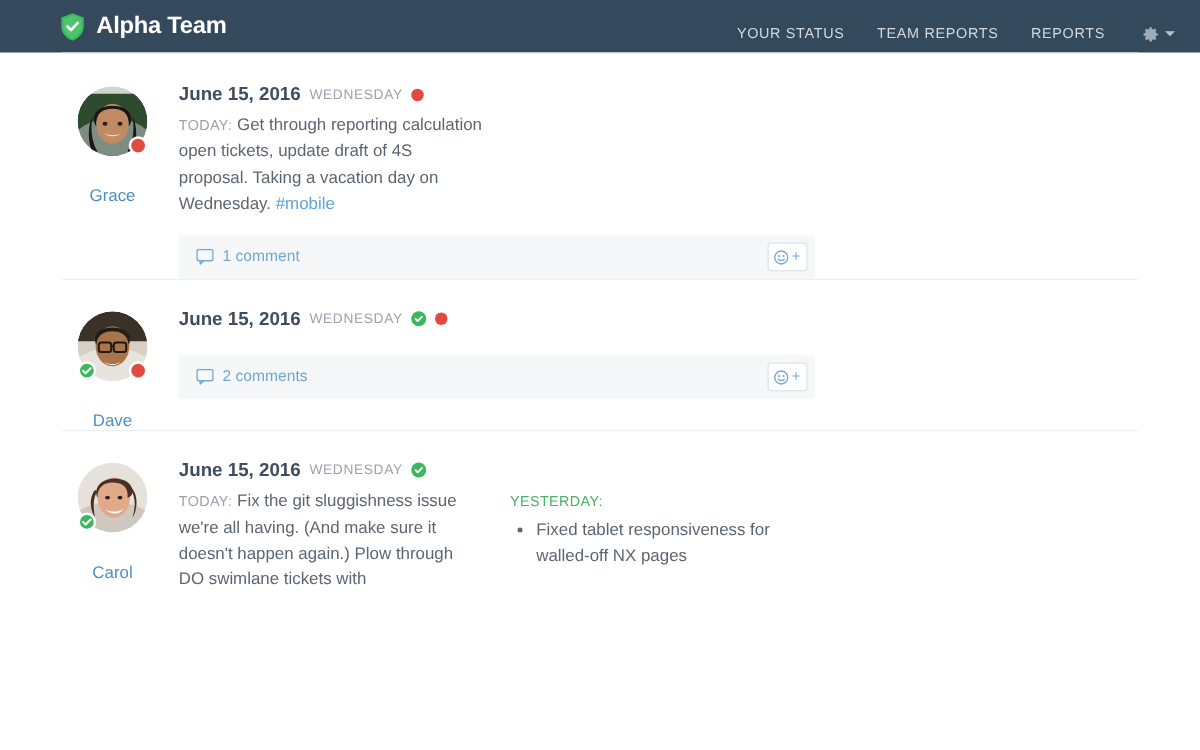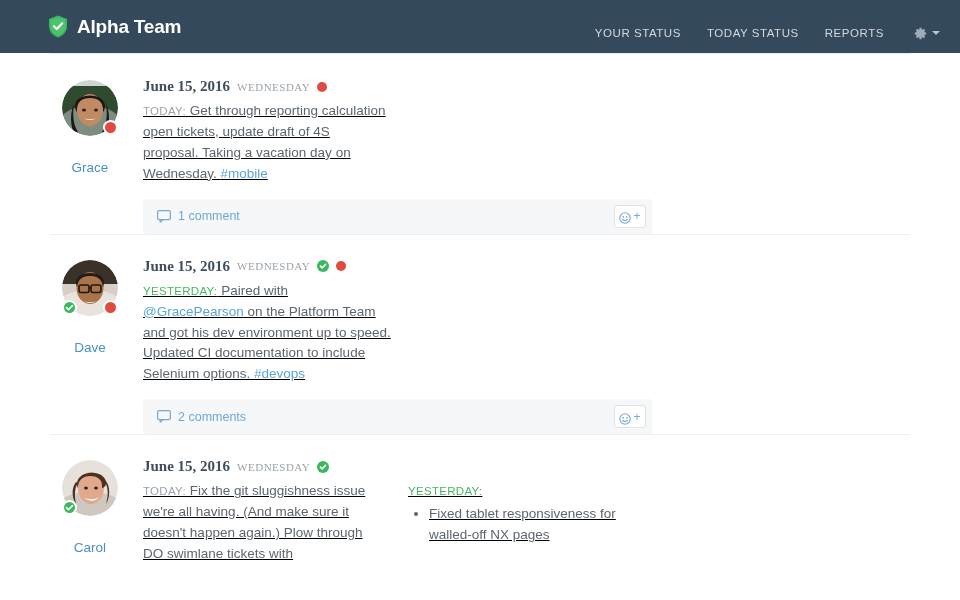--- a/index.html
+++ b/index.html
@@ -5,21 +5,21 @@
   * { box-sizing: border-box; margin: 0; padding: 0; }
   html, body {
     width: 960px; height: 600px;
     background: #ffffff;
     font-family: "Liberation Sans", sans-serif;
     overflow: hidden;
   }
 
   
   .topnav {
-    height: 53px;
+    height: 42px;
     background: #35495c;
     display: flex;
     align-items: center;
     padding: 0 20px 0 48px;
   }
   .brand { display: flex; align-items: center; gap: 9px; }
   .shield-icon { width: 20px; height: 23px; display: block; }
   .brand-name {
     color: #ffffff;
     font-size: 19px;
@@ -116,21 +116,20 @@
     cursor: pointer;
   }
 
   .body-col { flex: 1; padding-left: 13px; }
 
   .date-line {
     display: flex;
     align-items: center;
     gap: 7px;
     margin-bottom: 6px;
-    font-family: Liberation Serif, serif;
   }
   .date-text {
     font-size: 15px;
     font-weight: bold;
     color: #3e4e5e;
   }
   .weekday {
     font-size: 11px;
     color: #9aa3ab;
     letter-spacing: 0.5px;
@@ -142,21 +141,20 @@
   .dot-green {
     width: 12px; height: 12px; border-radius: 50%;
     background: #3bb75e; display: inline-flex;
     align-items: center; justify-content: center;
   }
   .dot-green svg { width: 8px; height: 8px; display: block; }
 
   .cols {
     display: flex;
     gap: 0;
-    text-decoration: underline;
   }
   .col-today { width: 265px; flex: 0 0 265px; padding-right: 22px; }
   .col-yesterday { width: 270px; flex: 0 0 270px; padding-right: 22px; }
   .col-blockers { flex: 1; }
 
   .seg {
     font-size: 13.5px;
     line-height: 1.55;
     color: #5c6670;
   }
@@ -236,21 +234,21 @@
       <svg viewBox="0 0 20 23" xmlns="http://www.w3.org/2000/svg">
         <path d="M10 0.5 L19 4 V11 C19 17 14.5 21 10 22.5 C5.5 21 1 17 1 11 V4 Z" fill="#3bb75e"></path>
         <path d="M10 2.2 L17.3 5 V11 C17.3 16 13.6 19.4 10 20.7 C6.4 19.4 2.7 16 2.7 11 V5 Z" fill="#4cc46e"></path>
         <path d="M6 11.2 L8.8 14 L14.2 8.3" stroke="#ffffff" stroke-width="2.1" fill="none" stroke-linecap="round" stroke-linejoin="round"></path>
       </svg>
     </span>
     <span class="brand-name">Alpha Team</span>
   </div>
   <div class="nav-links">
     <a class="nav-link" href="#">YOUR STATUS</a>
-    <a class="nav-link" href="#">TODAY STATUS</a>
+    <a class="nav-link" href="#">TEAM REPORTS</a>
     <a class="nav-link" href="#">REPORTS</a>
     <div class="nav-gear">
       <span class="gear-icon">
         <svg viewBox="0 0 16 16" xmlns="http://www.w3.org/2000/svg">
           <path fill="#c3ccd4" d="M8 5.2a2.8 2.8 0 1 0 0 5.6 2.8 2.8 0 0 0 0-5.6zm0 4.2a1.4 1.4 0 1 1 0-2.8 1.4 1.4 0 0 1 0 2.8z"></path>
           <path fill="#c3ccd4" d="M15 9.1v-2.2l-1.8-.3a5.4 5.4 0 0 0-.5-1.2l1-1.5-1.6-1.6-1.5 1a5.4 5.4 0 0 0-1.2-.5L9.1 1H6.9l-.3 1.8a5.4 5.4 0 0 0-1.2.5l-1.5-1-1.6 1.6 1 1.5a5.4 5.4 0 0 0-.5 1.2L1 6.9v2.2l1.8.3c.1.4.3.8.5 1.2l-1 1.5 1.6 1.6 1.5-1c.4.2.8.4 1.2.5l.3 1.8h2.2l.3-1.8c.4-.1.8-.3 1.2-.5l1.5 1 1.6-1.6-1-1.5c.2-.4.4-.8.5-1.2L15 9.1z"></path>
         </svg>
       </span>
       <span class="caret-down"></span>
     </div>
@@ -366,23 +364,20 @@
         <span class="weekday">WEDNESDAY</span>
         <span class="dot-green">
           <svg viewBox="0 0 10 10" xmlns="http://www.w3.org/2000/svg">
               <path d="M1.8 5.2 L3.9 7.3 L8.2 3" stroke="#ffffff" stroke-width="1.9" fill="none" stroke-linecap="round" stroke-linejoin="round"></path>
             </svg>
         </span>
         <span class="dot-red"></span>
       </div>
 
       <div class="cols">
-        <div class="col-yesterday seg">
-          <span class="lbl-yesterday-green">YESTERDAY:</span><span> Paired with </span><span class="link">@GracePearson</span><span> on the Platform Team and got his dev environment up to speed. Updated CI documentation to include Selenium options. </span><span class="tag">#devops</span>
-        </div>
       </div>
 
       <div class="commentbar">
         <div class="comment-link">
           <span class="comment-icon">
             <svg viewBox="0 0 14 13" xmlns="http://www.w3.org/2000/svg">
               <rect x="0.6" y="0.6" width="12.8" height="9" rx="1.6" fill="none" stroke="#7aa9d0" stroke-width="1.2"></rect>
               <path d="M3.2 9.6 L3.2 12.2 L6 9.6" fill="none" stroke="#7aa9d0" stroke-width="1.2" stroke-linejoin="round"></path>
             </svg>
           </span>

